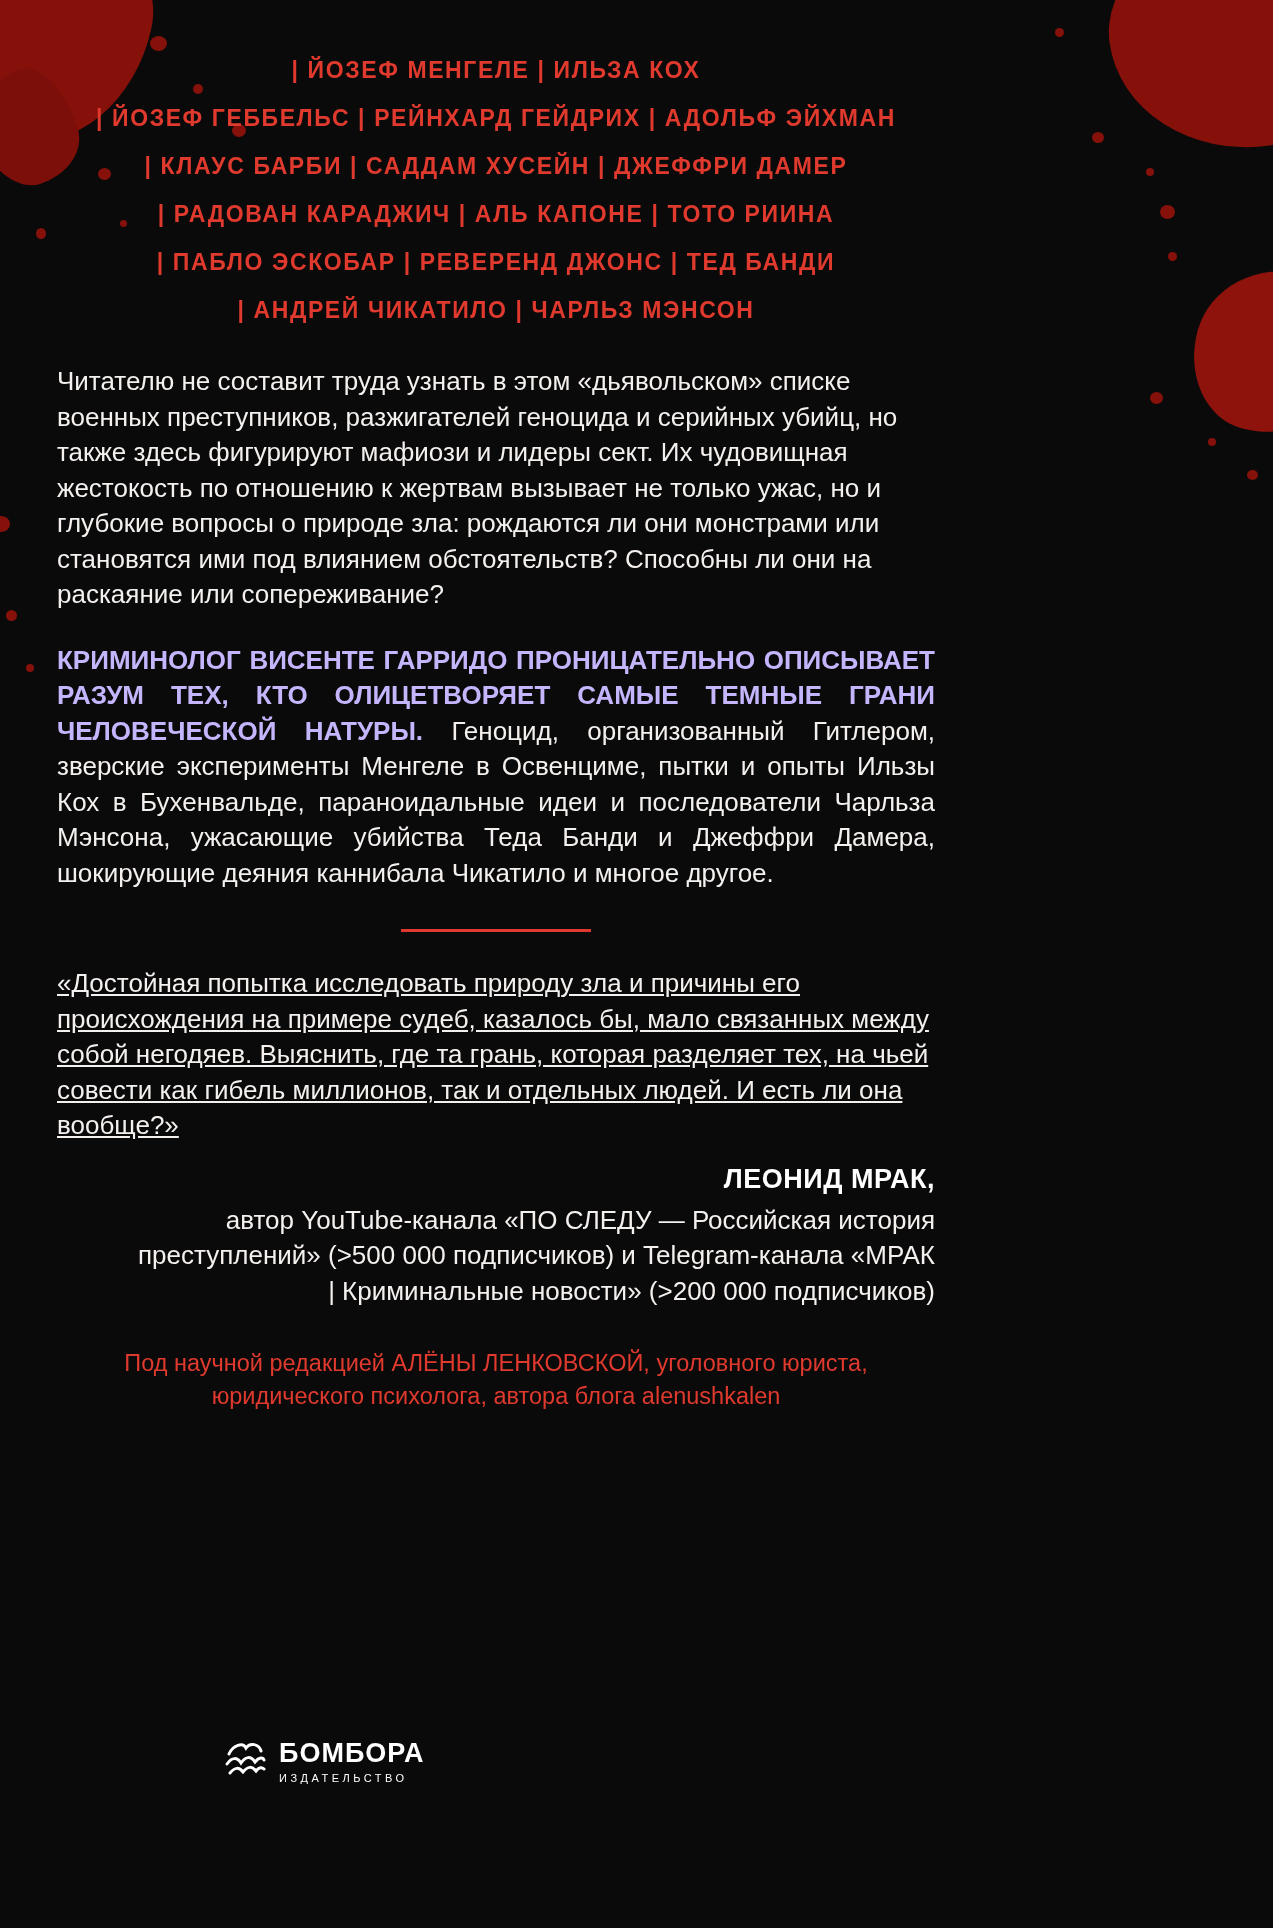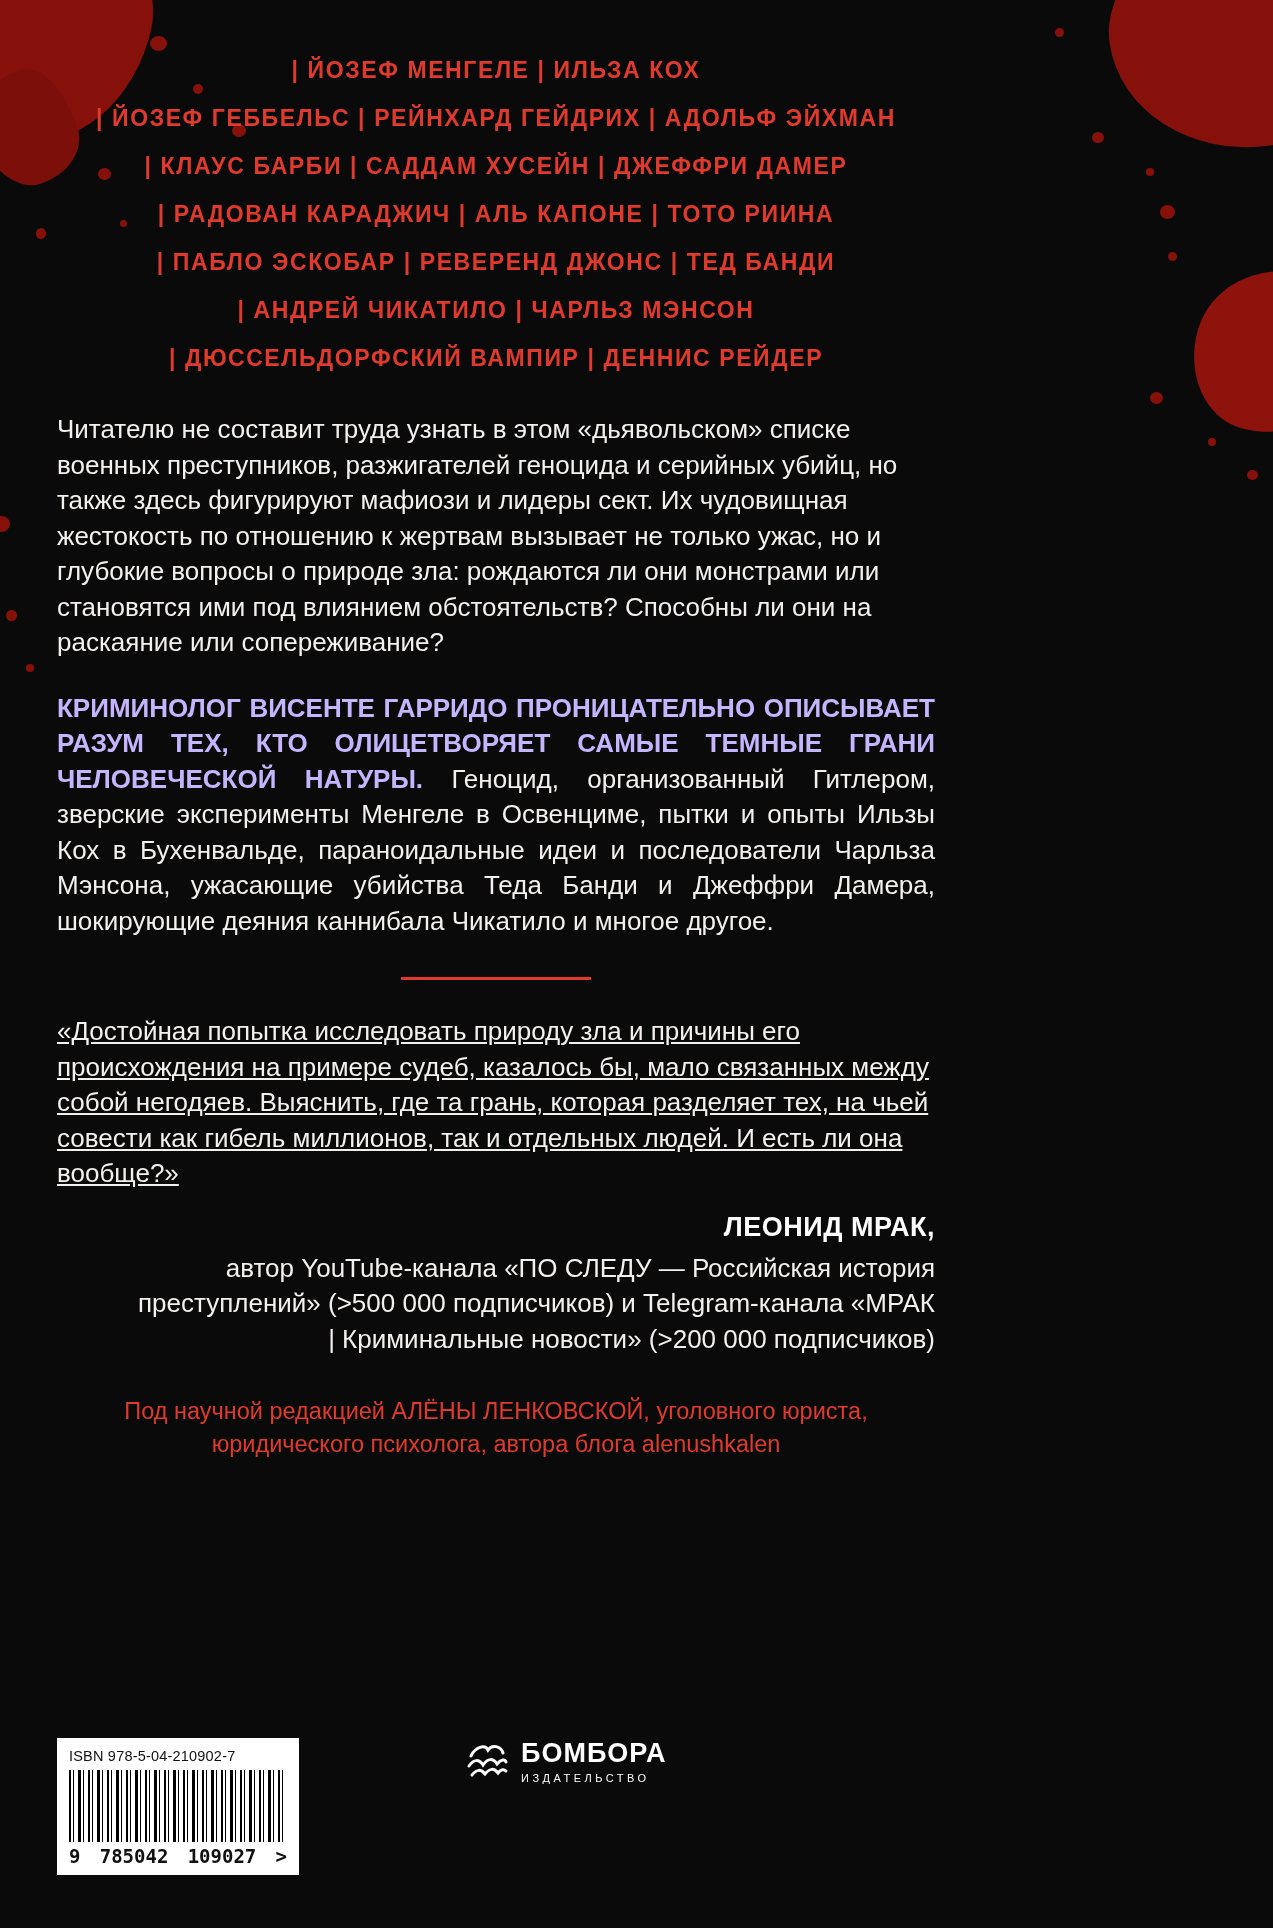--- a/index.html
+++ b/index.html
@@ -52,21 +52,21 @@
   .barcode{margin-top:6px;height:72px;
     background:repeating-linear-gradient(90deg,
       #000 0px,#000 2px,#fff 2px,#fff 4px,
       #000 4px,#000 5px,#fff 5px,#fff 9px,
       #000 9px,#000 12px,#fff 12px,#fff 14px,
       #000 14px,#000 15px,#fff 15px,#fff 19px);
   }
   .digits{display:flex;justify-content:space-between;color:#111;
     font-family:"DejaVu Sans Mono",monospace;font-size:19px;font-weight:700;margin-top:3px;}
   .pub{margin-left:164px;width:472px;}
-  .pub-head{display:flex;align-items:flex-end;gap:10px;}
+  .pub-head{display:flex;align-items:flex-start;gap:10px;}
   .logo{width:48px;height:44px;flex:0 0 auto;}
   .pub-name{color:#fff;font-weight:700;font-size:27px;letter-spacing:1px;}
   .pub-sub{color:#fff;font-size:11px;letter-spacing:3.5px;margin-top:3px;}
   .pub-desc{margin:14px 0 0;color:#efeceb;font-size:15.5px;line-height:1.5;}
 </style>
 </head>
 <body>
 
 <div class="cover">
 
@@ -94,48 +94,37 @@
 
   <div class="content">
 
     <div class="names">
       <div>| ЙОЗЕФ МЕНГЕЛЕ | ИЛЬЗА КОХ</div>
       <div>| ЙОЗЕФ ГЕББЕЛЬС | РЕЙНХАРД ГЕЙДРИХ | АДОЛЬФ ЭЙХМАН</div>
       <div>| КЛАУС БАРБИ | САДДАМ ХУСЕЙН | ДЖЕФФРИ ДАМЕР</div>
       <div>| РАДОВАН КАРАДЖИЧ | АЛЬ КАПОНЕ | ТОТО РИИНА</div>
       <div>| ПАБЛО ЭСКОБАР | РЕВЕРЕНД ДЖОНС | ТЕД БАНДИ</div>
       <div>| АНДРЕЙ ЧИКАТИЛО | ЧАРЛЬЗ МЭНСОН</div>
-      <div>| ДЮССЕЛЬДОРФСКИЙ ВАМПИР | ДЕННИС РЕЙДЕР</div>
     </div>
 
     <p class="intro">Читателю не составит труда узнать в этом «дьявольском» списке военных преступников, разжигателей геноцида и серийных убийц, но также здесь фигурируют мафиози и лидеры сект. Их чудовищная жестокость по отношению к жертвам вызывает не только ужас, но и глубокие вопросы о природе зла: рождаются ли они монстрами или становятся ими под влиянием обстоятельств? Способны ли они на раскаяние или сопереживание?</p>
 
     <p class="highlight"><span class="lead">КРИМИНОЛОГ ВИСЕНТЕ ГАРРИДО ПРОНИЦАТЕЛЬНО ОПИСЫВАЕТ РАЗУМ ТЕХ, КТО ОЛИЦЕТВОРЯЕТ САМЫЕ ТЕМНЫЕ ГРАНИ ЧЕЛОВЕЧЕСКОЙ НАТУРЫ.</span><span> Геноцид, организованный Гитлером, зверские эксперименты Менгеле в Освенциме, пытки и опыты Ильзы Кох в Бухенвальде, параноидальные идеи и последователи Чарльза Мэнсона, ужасающие убийства Теда Банди и Джеффри Дамера, шокирующие деяния каннибала Чикатило и многое другое.</span></p>
 
     <div class="divider"></div>
 
     <p class="quote">«Достойная попытка исследовать природу зла и причины его происхождения на примере судеб, казалось бы, мало связанных между собой негодяев. Выяснить, где та грань, которая разделяет тех, на чьей совести как гибель миллионов, так и отдельных людей. И есть ли она вообще?»</p>
     <p class="quote-author">ЛЕОНИД МРАК,</p>
     <p class="quote-desc">автор YouTube-канала «ПО СЛЕДУ — Российская история преступлений» (&gt;500 000 подписчиков) и Telegram-канала «МРАК | Криминальные новости» (&gt;200 000 подписчиков)</p>
 
     <p class="editor"><span>Под научной редакцией </span><span class="bold">АЛЁНЫ ЛЕНКОВСКОЙ,</span><span> уголовного юриста, юридического психолога, автора блога alenushkalen</span></p>
   </div>
 
   <div class="footer">
 
-    <div class="isbn-box">
-      <div class="isbn">ISBN 978-5-04-210902-7</div>
-      <div class="barcode"></div>
-      <div class="digits">
-        <span>9</span>
-        <span>785042</span>
-        <span>109027</span>
-        <span>&gt;</span>
-      </div>
-    </div>
 
     <div class="pub">
       <div class="pub-head">
         <svg class="logo" viewBox="0 0 48 44">
           <path d="M8 16 C12 7, 22 4, 25 10 C29 4, 38 6, 40 13" fill="none" stroke="#fff" stroke-width="3" stroke-linecap="round"></path>
           <path d="M6 26 c5 -7 10 -7 14 -1 c5 -7 10 -7 14 -1 c4 -5 8 -5 9 -2" fill="none" stroke="#fff" stroke-width="3" stroke-linecap="round"></path>
           <path d="M9 35 c5 -6 9 -6 13 -1 c5 -6 9 -6 13 -1 c3 -4 6 -4 8 -2" fill="none" stroke="#fff" stroke-width="3" stroke-linecap="round"></path>
         </svg>
         <div>
           <div class="pub-name">БОМБОРА</div>

